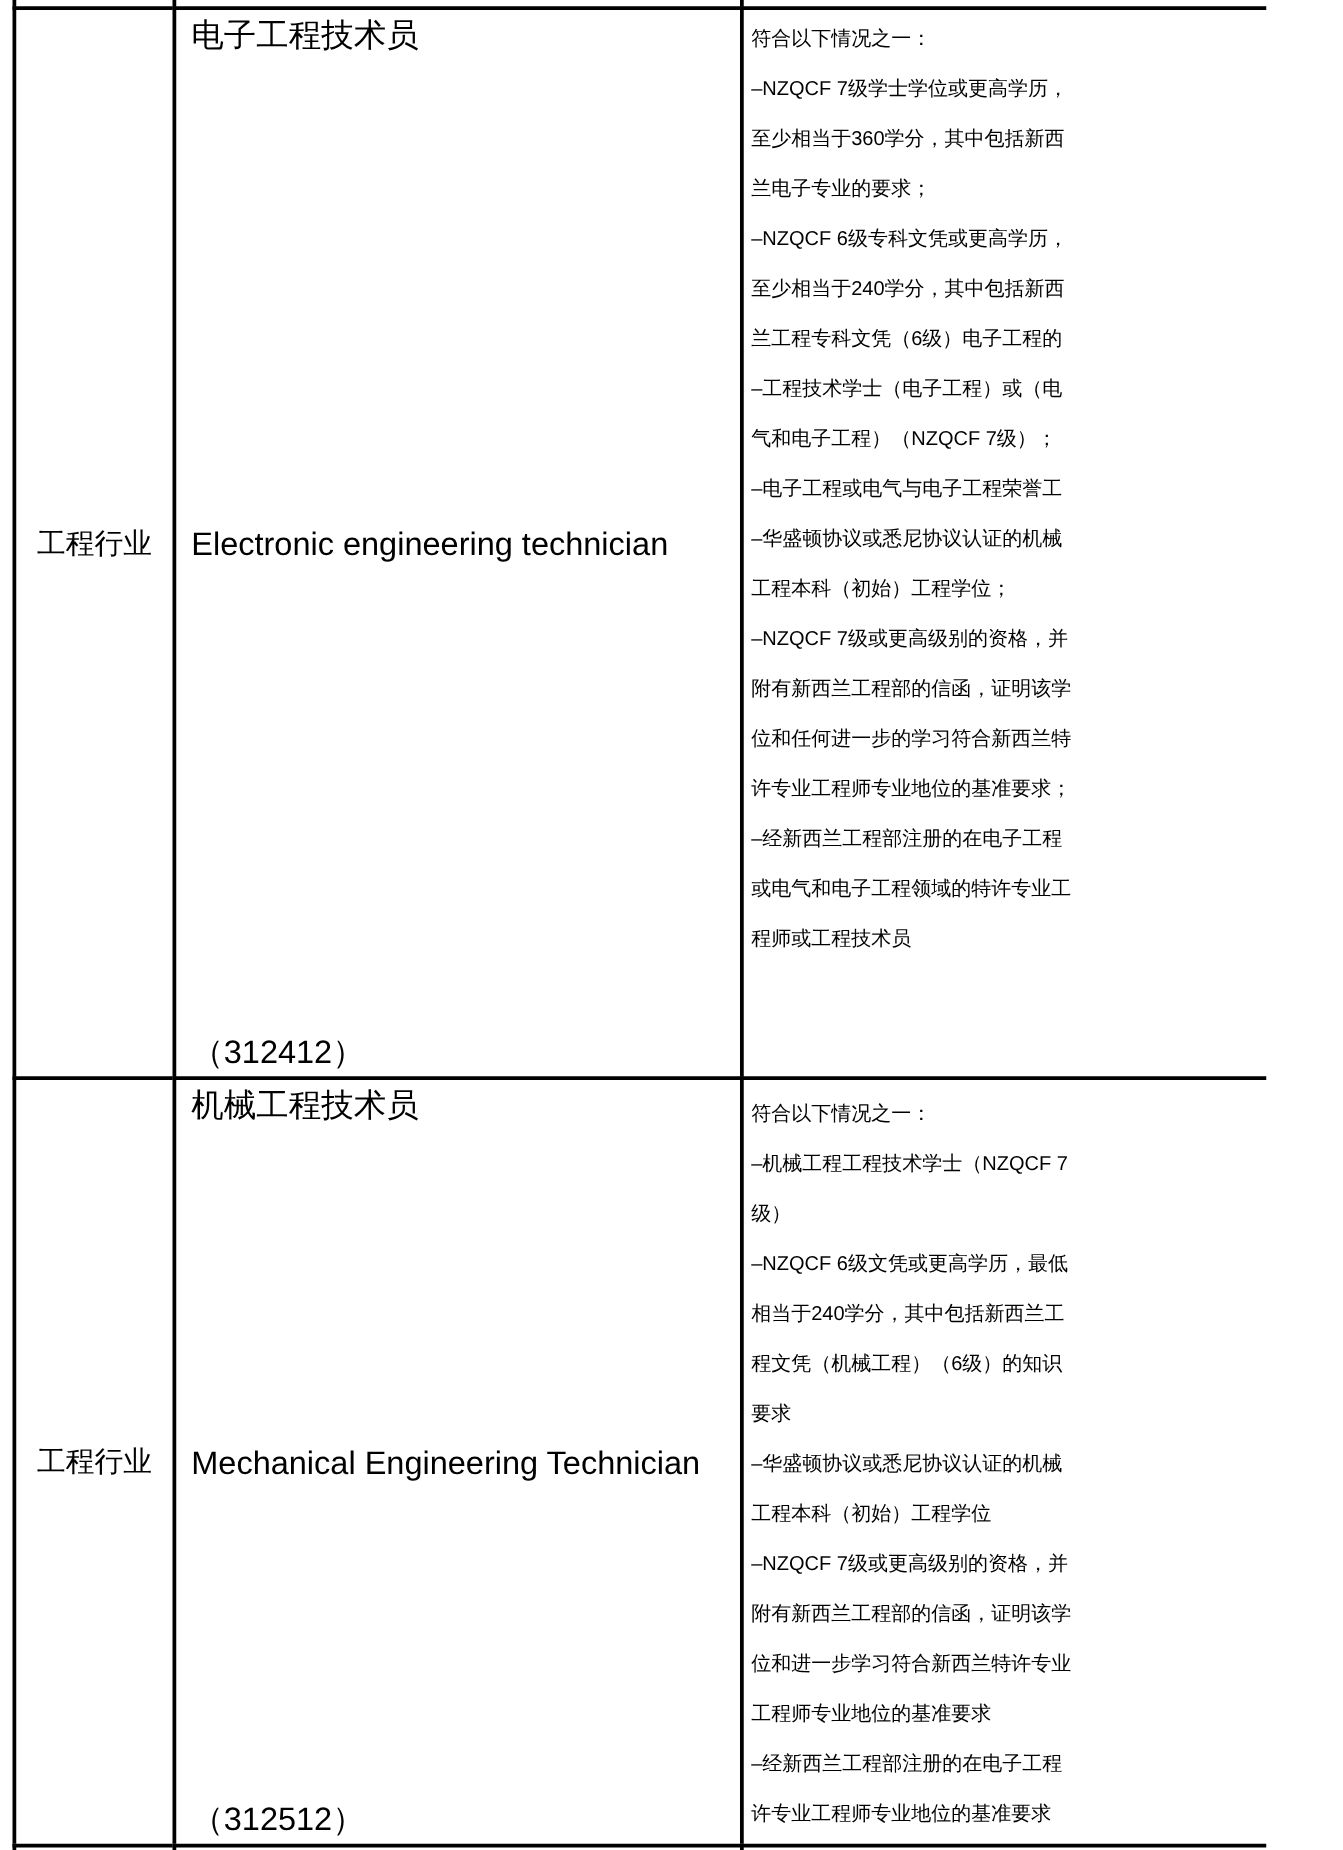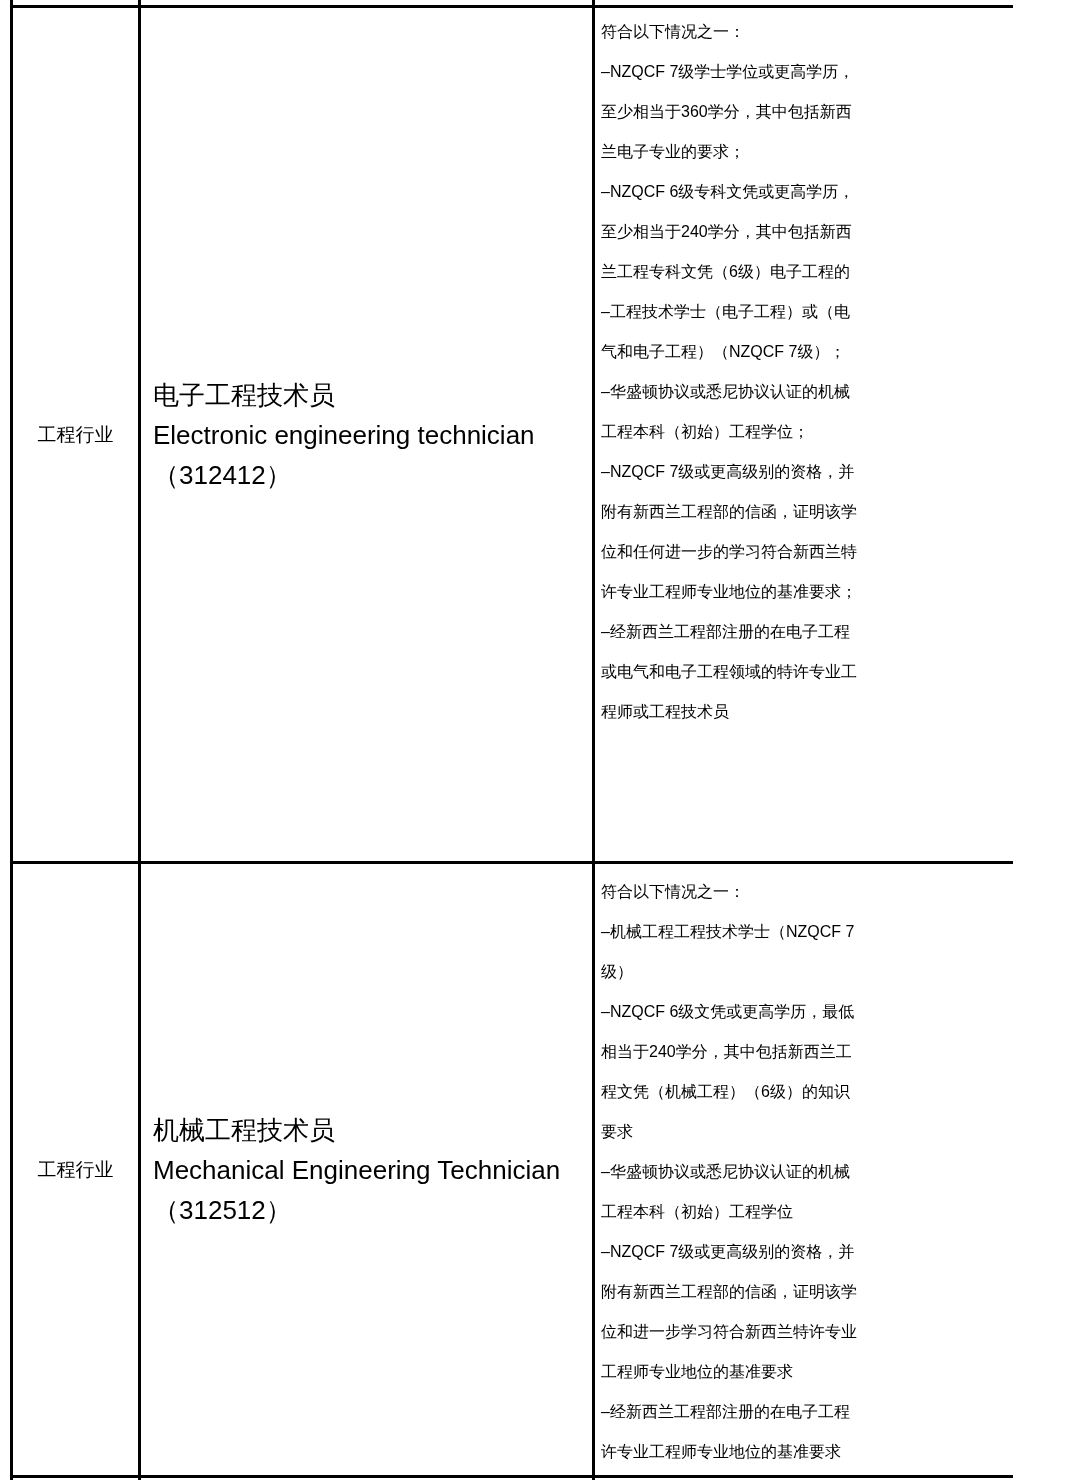--- a/index.html
+++ b/index.html
@@ -27,26 +27,26 @@
     grid-template-rows: 5px 856px 614px 5px;
   }
   .cell { box-sizing: border-box; overflow: visible; }
   .bl { border-left: 3px solid #000; }
   .bt { border-top: 3px solid #000; }
 
   .industry-cell {
     display: flex;
     align-items: center;
     justify-content: center;
-    font-size: 19px;
+    font-size: 23px;
   }
   .occupation-cell {
     display: flex;
     flex-direction: column;
-    justify-content: center;
+    justify-content: space-between;
     padding-left: 12px;
     font-size: 26px;
     line-height: 40px;
   }
   .requirements-cell {
     padding-left: 6px;
     font-size: 16px;
     line-height: 40px;
   }
   .requirements-cell.r1 { padding-top: 4px; }
@@ -74,20 +74,21 @@
     <div class="cell bl bt requirements-cell r1">
         <div class="line">符合以下情况之一：</div>
         <div class="line">–NZQCF 7级学士学位或更高学历，</div>
         <div class="line">至少相当于360学分，其中包括新西</div>
         <div class="line">兰电子专业的要求；</div>
         <div class="line">–NZQCF 6级专科文凭或更高学历，</div>
         <div class="line">至少相当于240学分，其中包括新西</div>
         <div class="line">兰工程专科文凭（6级）电子工程的</div>
         <div class="line">–工程技术学士（电子工程）或（电</div>
         <div class="line">气和电子工程）（NZQCF 7级）；</div>
+        <div class="line">–电子工程或电气与电子工程荣誉工</div>
         <div class="line">–华盛顿协议或悉尼协议认证的机械</div>
         <div class="line">工程本科（初始）工程学位；</div>
         <div class="line">–NZQCF 7级或更高级别的资格，并</div>
         <div class="line">附有新西兰工程部的信函，证明该学</div>
         <div class="line">位和任何进一步的学习符合新西兰特</div>
         <div class="line">许专业工程师专业地位的基准要求；</div>
         <div class="line">–经新西兰工程部注册的在电子工程</div>
         <div class="line">或电气和电子工程领域的特许专业工</div>
         <div class="line">程师或工程技术员</div>
       </div>

